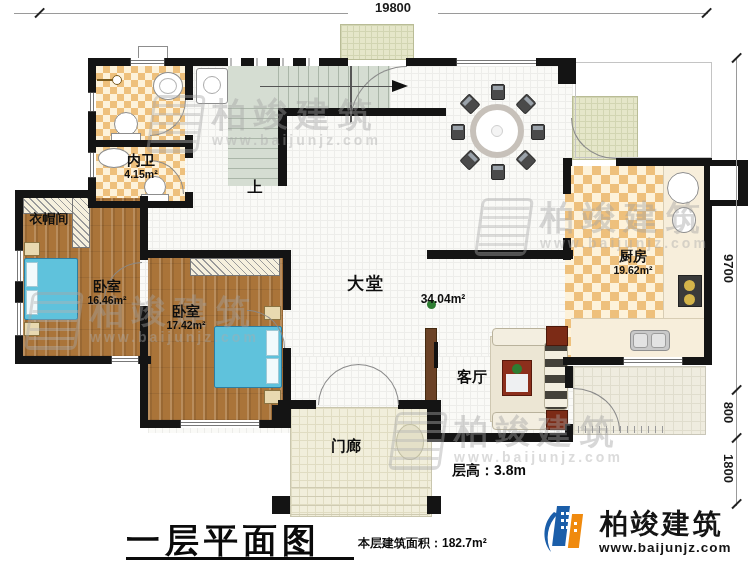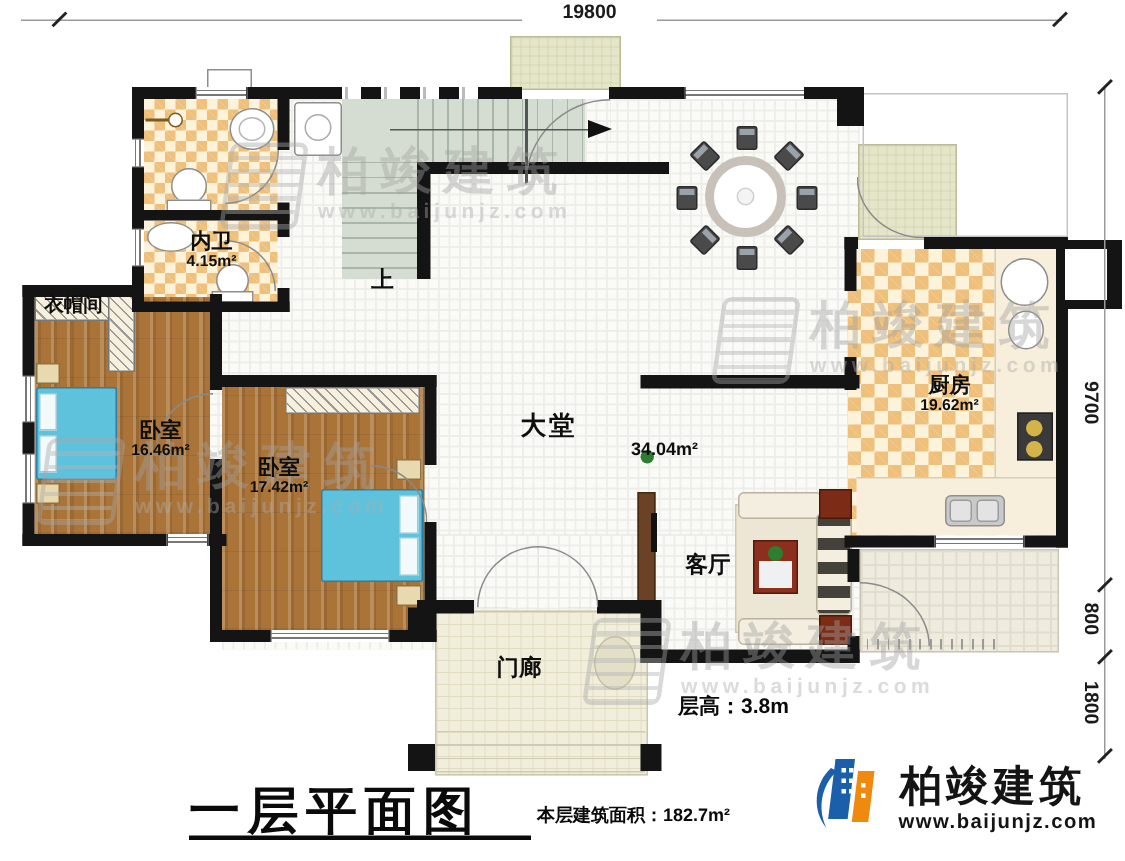--- a/index.html
+++ b/index.html
@@ -244,21 +244,21 @@
     <div>
         <div class="nm">柏竣建筑</div>
          <div class="url">www.baijunjz.com</div>
       </div>
   </div>
 
   <div class="lbl" style="left:106px;top:152px;width:70px;">
     <span class="nm">内卫</span>
     <span class="ar">4.15m²</span>
   </div>
-  <div class="lbl" style="left:17px;top:196px;width:64px;">
+  <div class="lbl" style="left:17px;top:212px;width:64px;">
     <span class="nm" style="font-size:13px;">衣帽间</span>
   </div>
   <div class="lbl" style="left:74px;top:278px;width:66px;">
     <span class="nm">卧室</span>
     <span class="ar">16.46m²</span>
   </div>
   <div class="lbl" style="left:153px;top:303px;width:66px;">
     <span class="nm">卧室</span>
     <span class="ar">17.42m²</span>
   </div>

